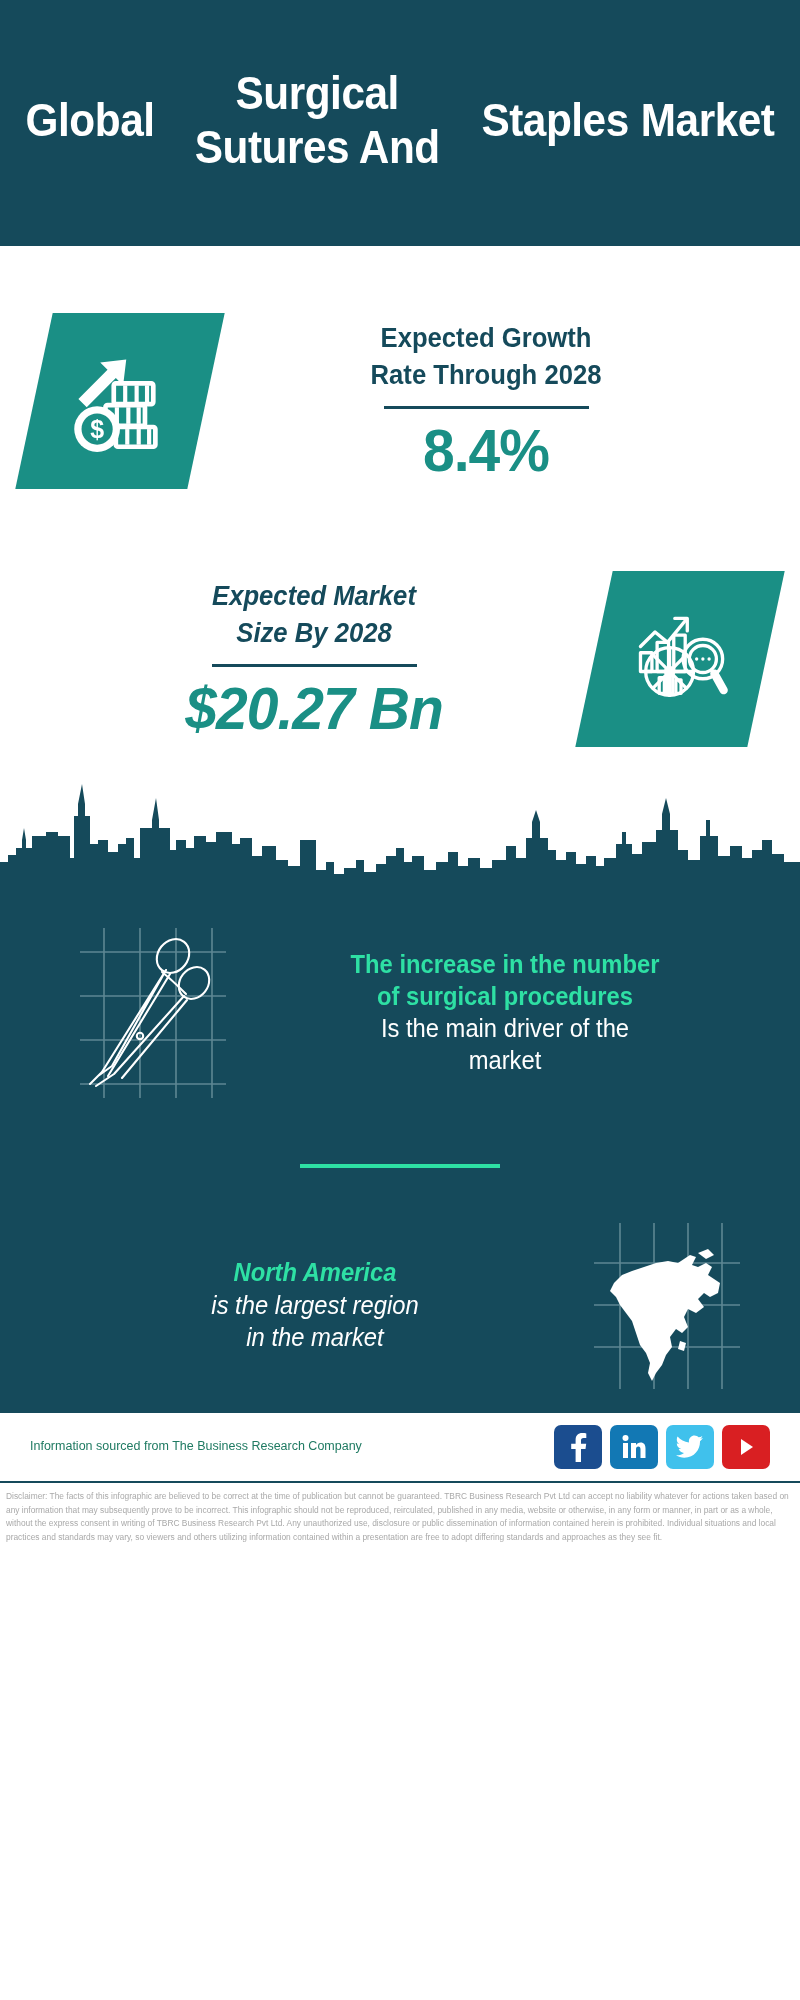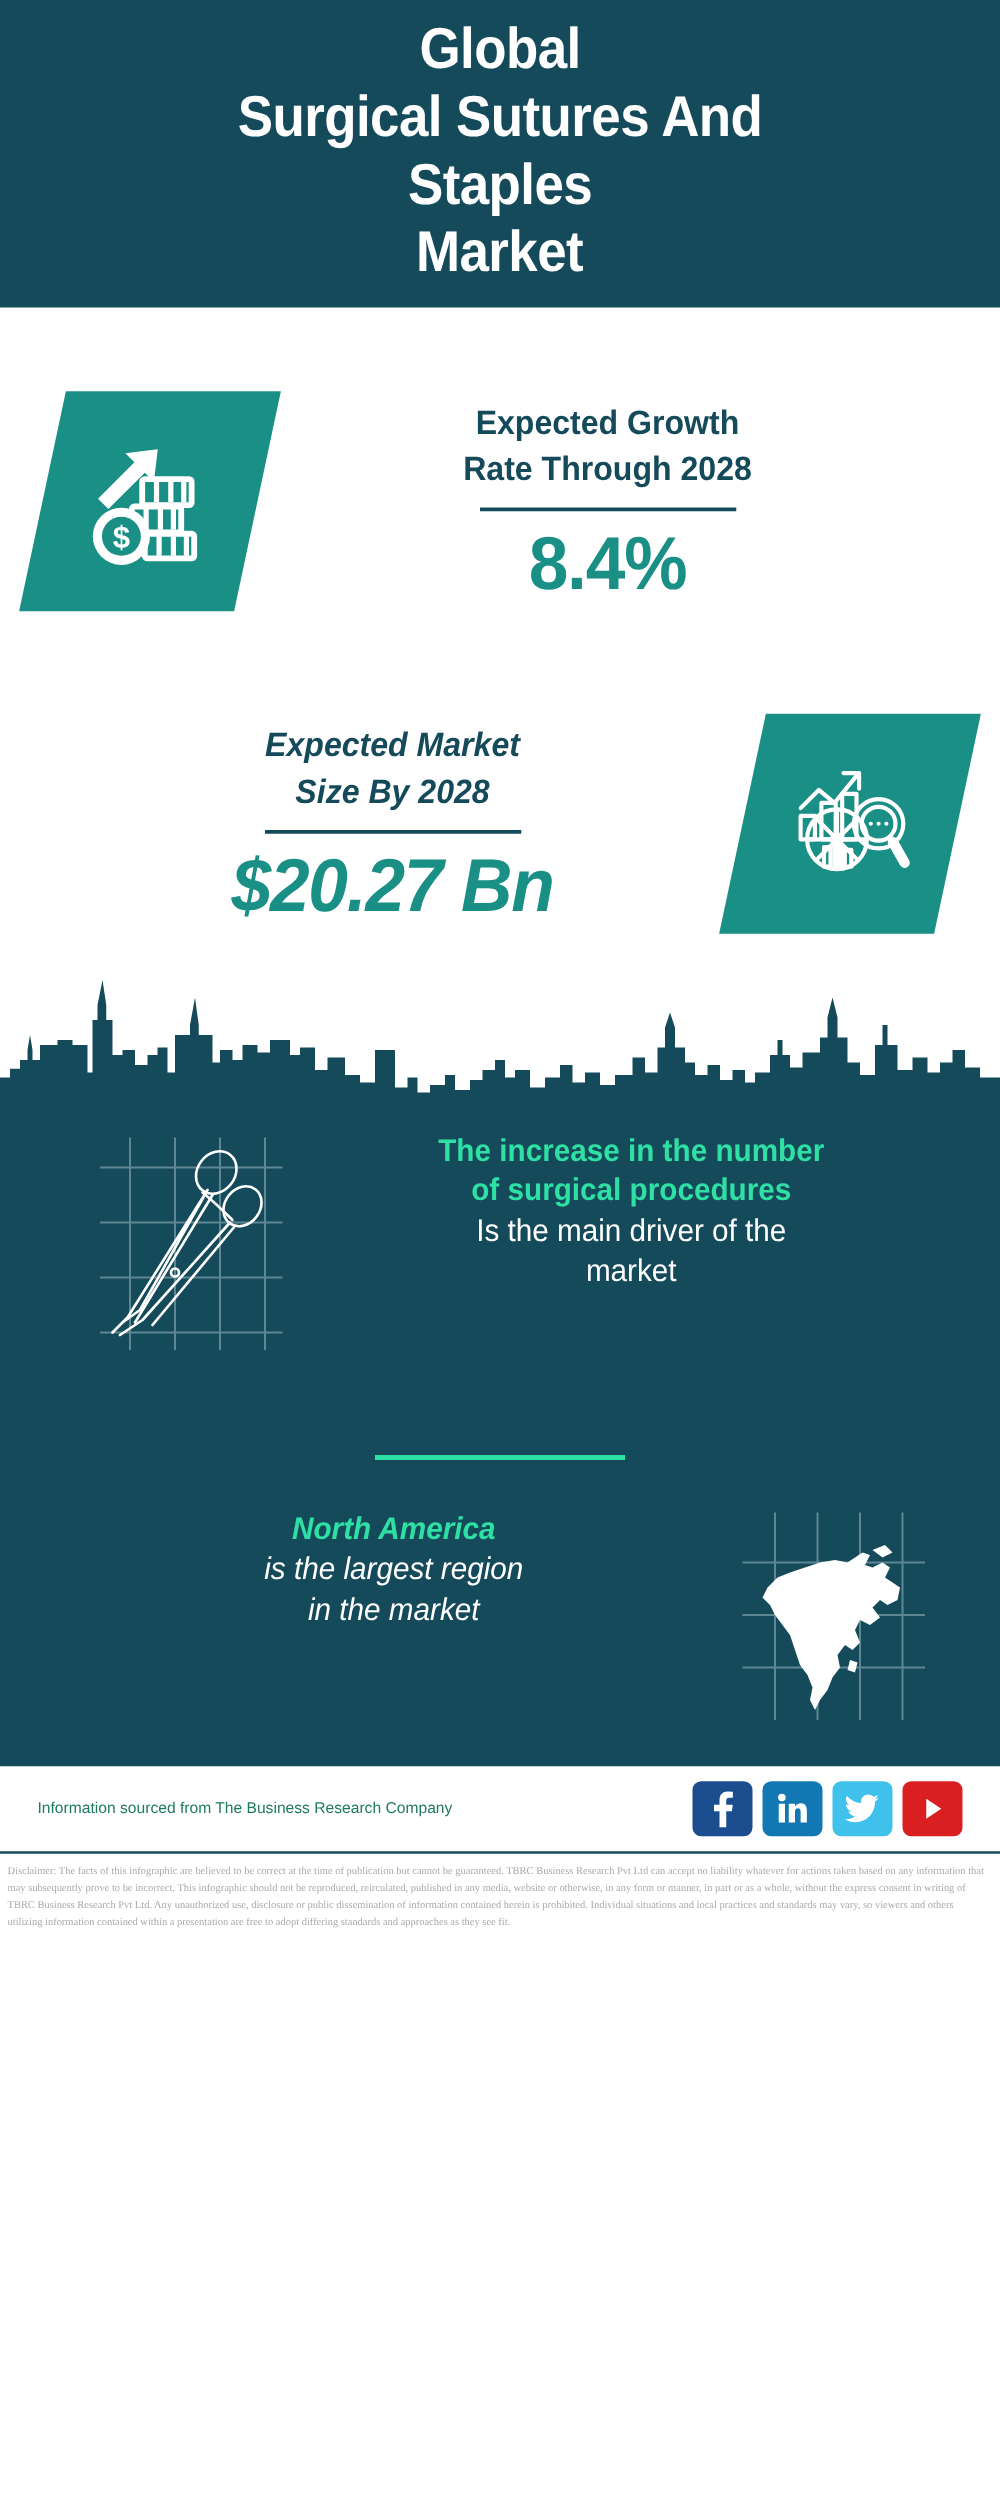--- a/index.html
+++ b/index.html
@@ -14,21 +14,20 @@
     height: 2000px;
     overflow: hidden;
     background: #ffffff;
   }
 
   
   .header {
     background: #154a5b;
     height: 246px;
     display: flex;
-    flex-direction: column;
     align-items: center;
     justify-content: center;
     padding: 6px 20px 12px;
   }
   .header-line {
     color: #ffffff;
     font-weight: bold;
     font-size: 46px;
     line-height: 1.18;
     text-align: center;
@@ -92,21 +91,21 @@
   .skyline {
     position: absolute;
     left: 0;
     right: 0;
     bottom: 100%;
     width: 800px;
     height: 130px;
     display: block;
   }
 
-  .fact-row { display: flex; padding: 0 38px; margin-left: 20px; }
+  .fact-row { display: flex; align-items: center; padding: 0 38px; margin-left: 20px; }
   .fact-row.driver { height: 220px; padding-top: 6px; }
   .fact-row.region { height: 195px; font-style: italic; }
 
   .fact-icon { flex: 0 0 auto; width: 190px; display: flex; justify-content: center; }
   .fact-text { flex: 1 1 auto; text-align: center; padding: 0 4px; }
 
   .fact-head {
     color: #2ee0a4;
     font-weight: bold;
     font-size: 25px;
@@ -153,21 +152,20 @@
   .tw { background: #40c1ec; }
   .yt { background: #d91f22; }
 
   
   .disclaimer {
     padding: 7px 8px 10px 6px;
     color: #a9a9a9;
     font-size: 8.4px;
     line-height: 1.62;
     text-align: left;
-    font-family: Liberation Serif, serif;
   }
 </style>
 </head>
 <body>
 
 <div class="page">
 
   <div class="header">
     <div class="header-line">Global</div>
     <div class="header-line">Surgical Sutures And</div>

